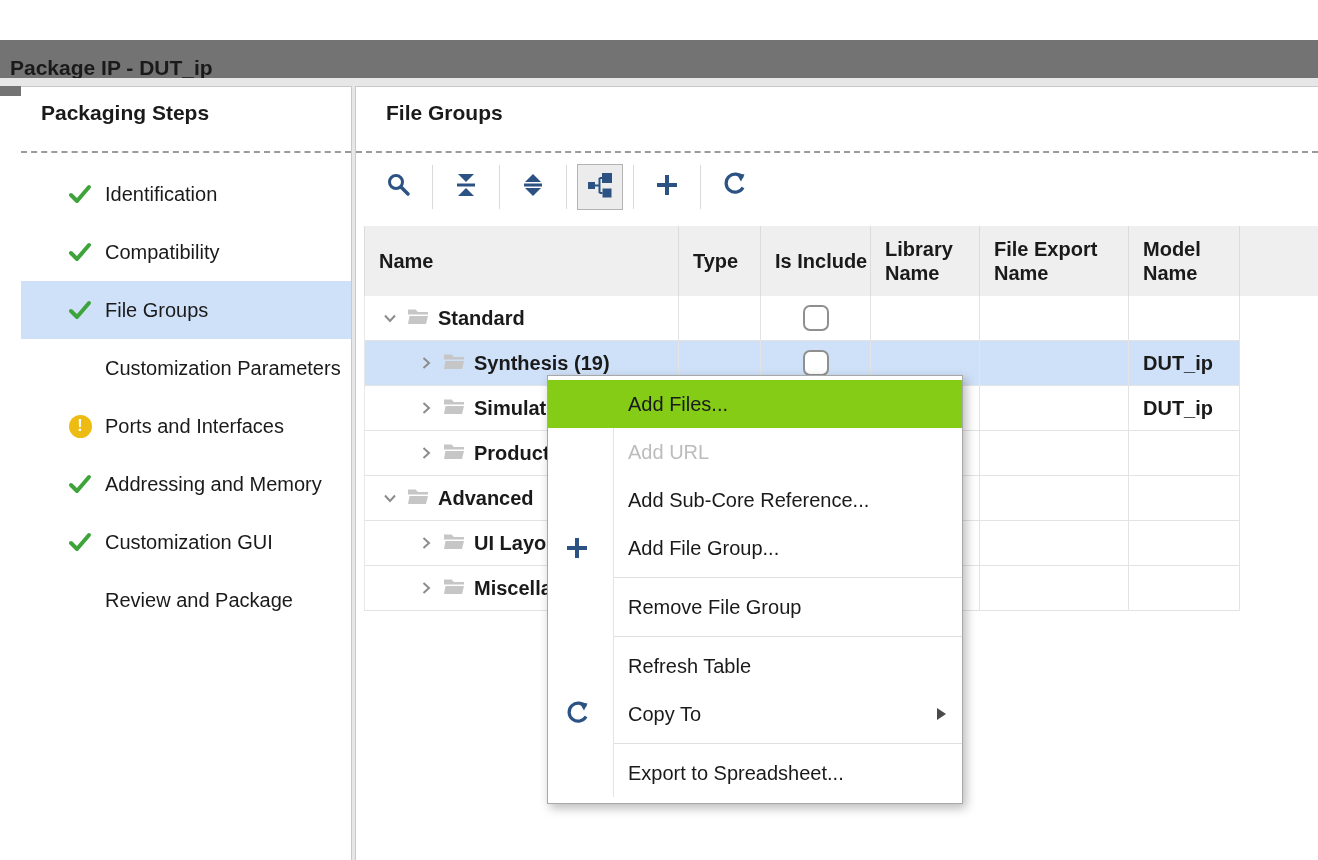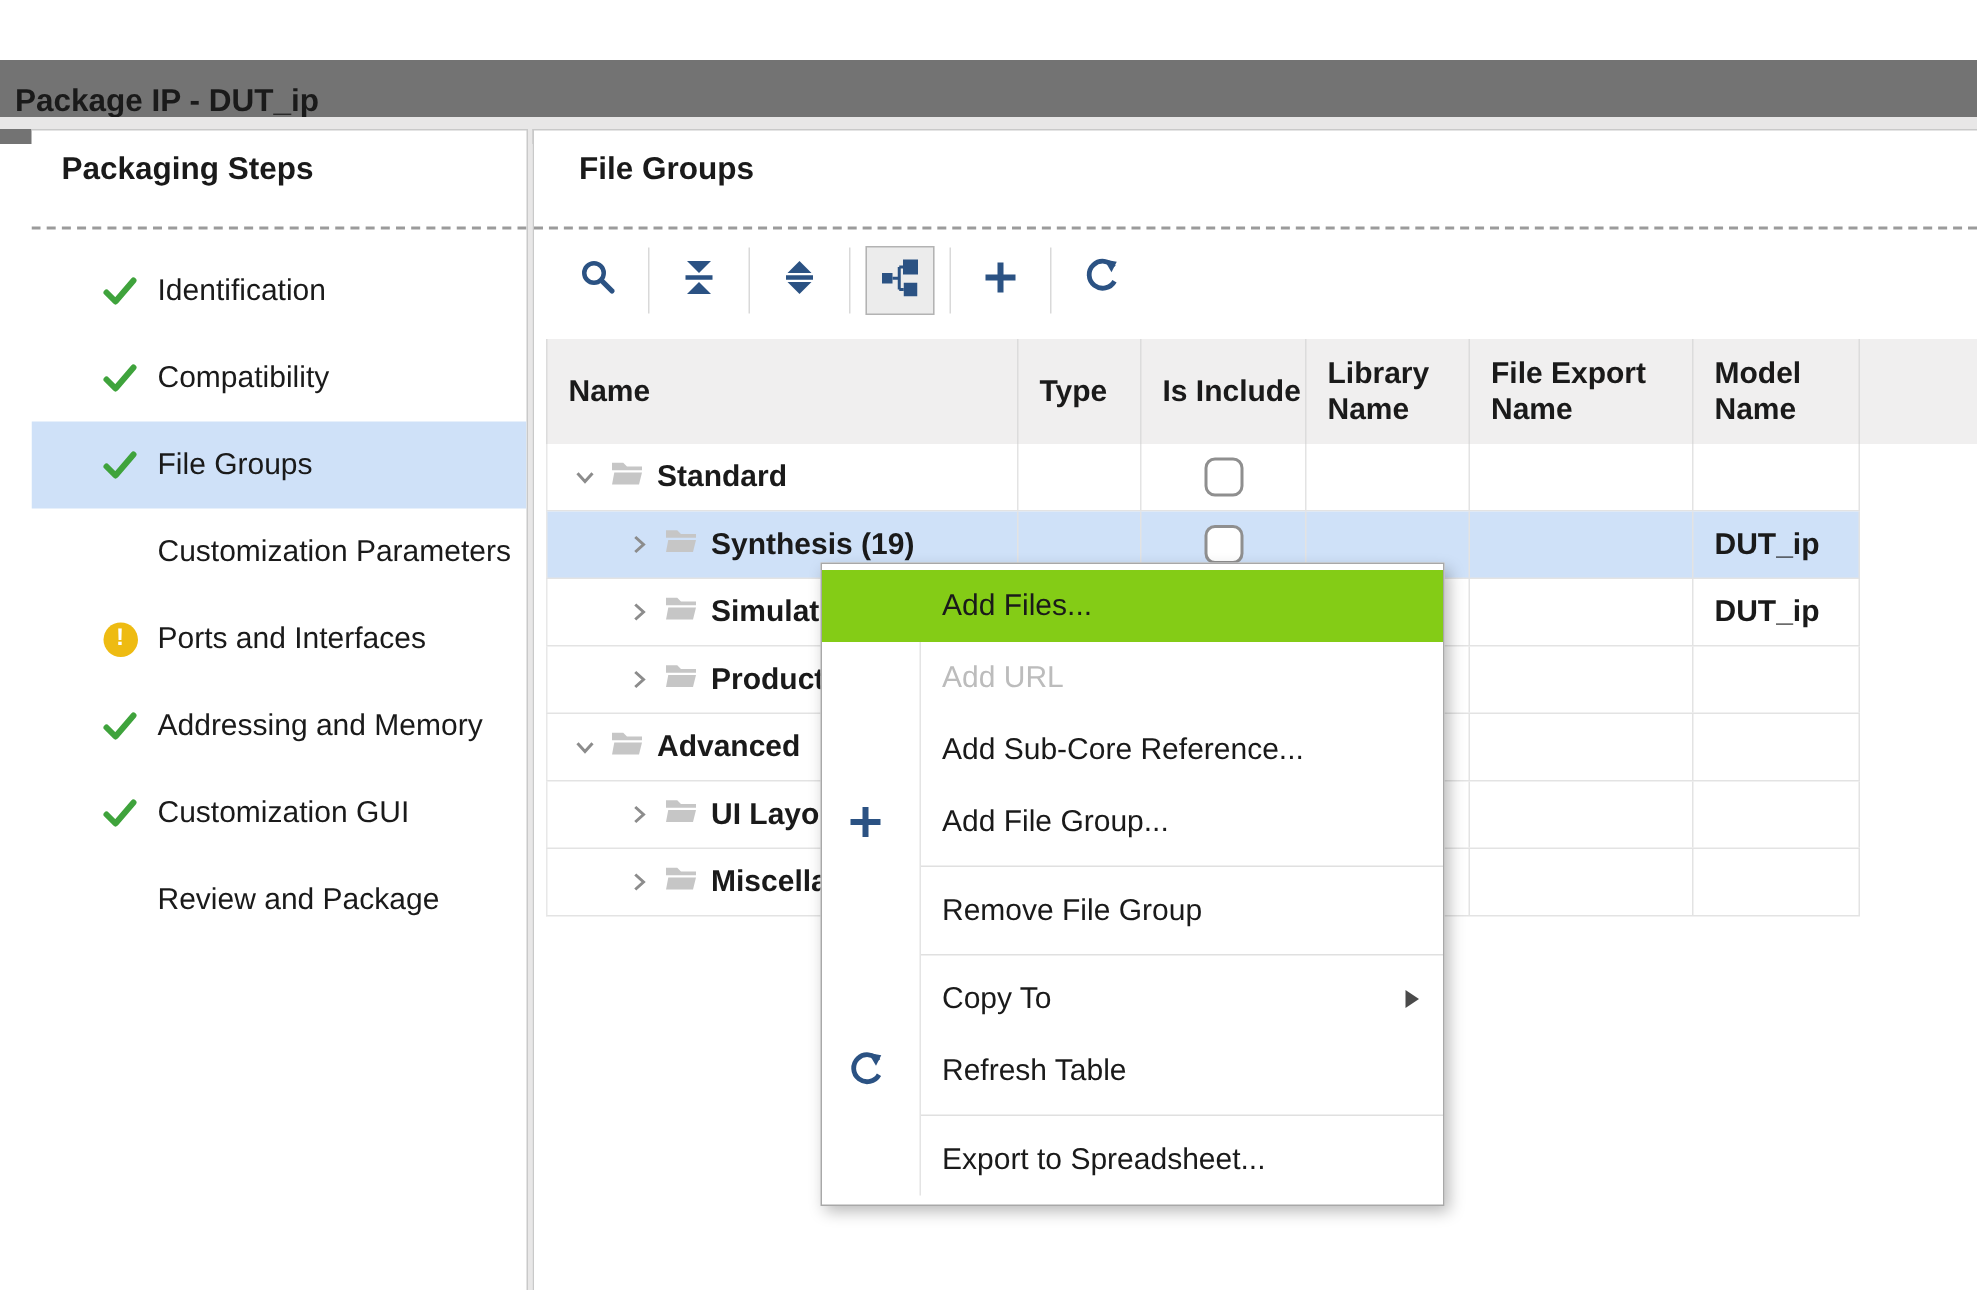--- a/index.html
+++ b/index.html
@@ -392,25 +392,25 @@
   </div>
   <div class="ctx-item">
     <span>Add File Group...</span>
   </div>
   <div class="ctx-sep"></div>
   <div class="ctx-item">
     <span>Remove File Group</span>
   </div>
   <div class="ctx-sep"></div>
   <div class="ctx-item">
+    <span>Refresh Table</span>
+  </div>
+  <div class="ctx-item">
     <span>Copy To</span>
     <span class="submenu-arrow"></span>
-  </div>
-  <div class="ctx-item">
-    <span>Refresh Table</span>
   </div>
   <div class="ctx-sep"></div>
   <div class="ctx-item">
     <span>Export to Spreadsheet...</span>
   </div>
 
   <span class="ctx-icon" style="top:159px">
     <svg width="26" height="26" viewBox="0 0 26 26">
         <path d="M13 3 V23 M3 13 H23" stroke="#2b5283" stroke-width="4"></path>
       </svg>

